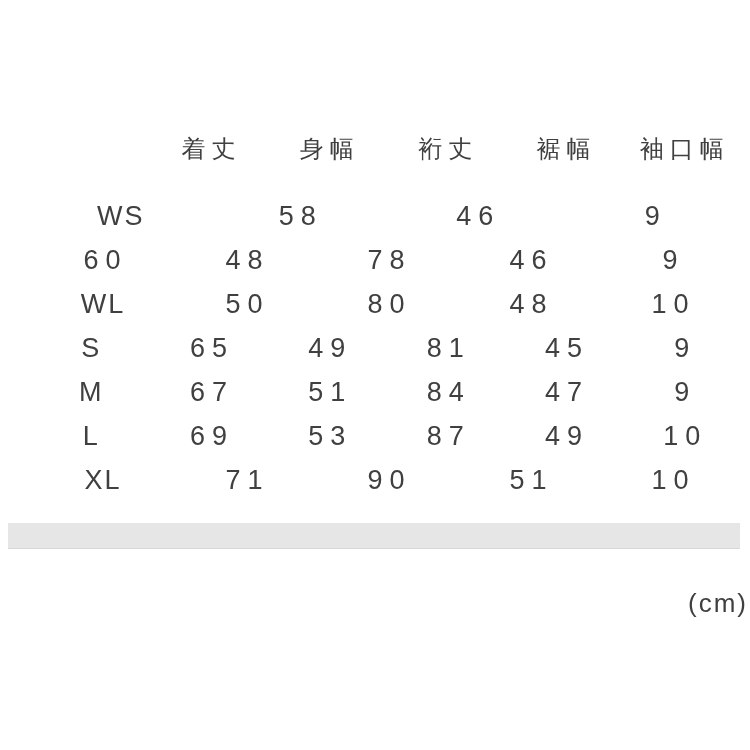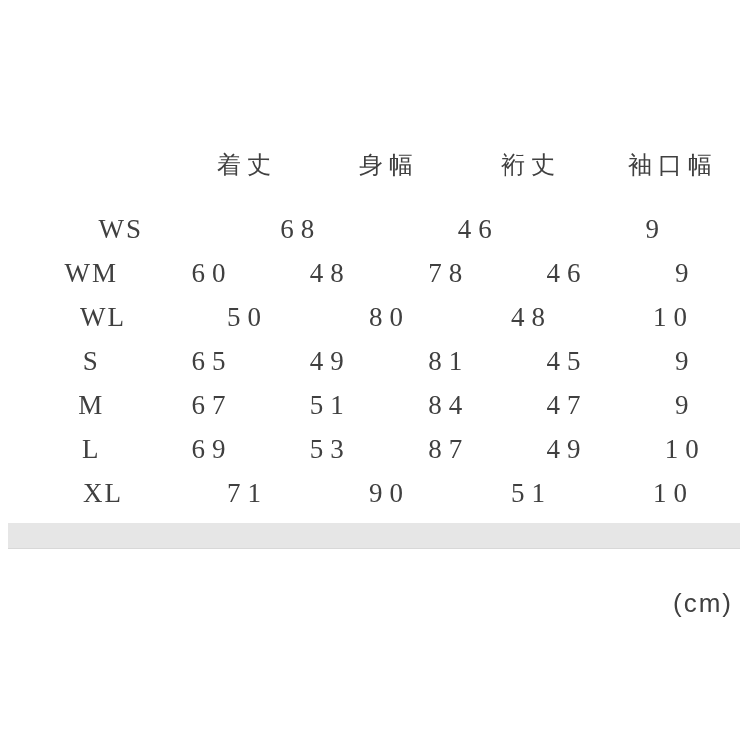--- a/index.html
+++ b/index.html
@@ -23,22 +23,21 @@
     overflow: hidden;
   }
   .size-table {
     position: absolute;
     left: 31px;
     top: 133px;
     width: 710px;
   }
   .row {
     display: flex;
-    align-items: flex-end;
-    font-family: Liberation Serif, serif;
+    align-items: flex-start;
   }
   .cell {
     flex: 1;
     text-align: center;
     white-space: nowrap;
   }
   .header-row {
     height: 48px;
     margin-bottom: 20px;
     font-size: 24px;
@@ -61,48 +60,48 @@
     position: absolute;
     left: 8px;
     top: 523px;
     width: 732px;
     height: 26px;
     background: var(--bar-color);
     border-bottom: 1px solid var(--bar-edge-color);
   }
   .unit-label {
     position: absolute;
-    right: 17px;
+    right: 2px;
     top: 588px;
     font-size: 26px;
     letter-spacing: 2px;
     font-weight: 300;
     color: var(--text-color);
   }
 </style>
 </head>
 <body>
 
 <div class="size-table">
   <div class="row header-row">
       <div class="cell size-cell"></div>
       <div class="cell">着丈</div>
       <div class="cell">身幅</div>
       <div class="cell">裄丈</div>
+      <div class="cell">裾幅</div>
       <div class="cell">袖口幅</div>
     </div>
   <div>
       <div class="row data-row">
         <div class="cell size-cell">WS</div>
-        <div class="cell">68</div>
+        <div class="cell">58</div>
         <div class="cell">46</div>
         <div class="cell">9</div>
       </div>
       <div class="row data-row">
-        <div class="cell size-cell">WM</div>
         <div class="cell">60</div>
         <div class="cell">48</div>
         <div class="cell">78</div>
         <div class="cell">46</div>
         <div class="cell">9</div>
       </div>
       <div class="row data-row">
         <div class="cell size-cell">WL</div>
         <div class="cell">50</div>
         <div class="cell">80</div>

